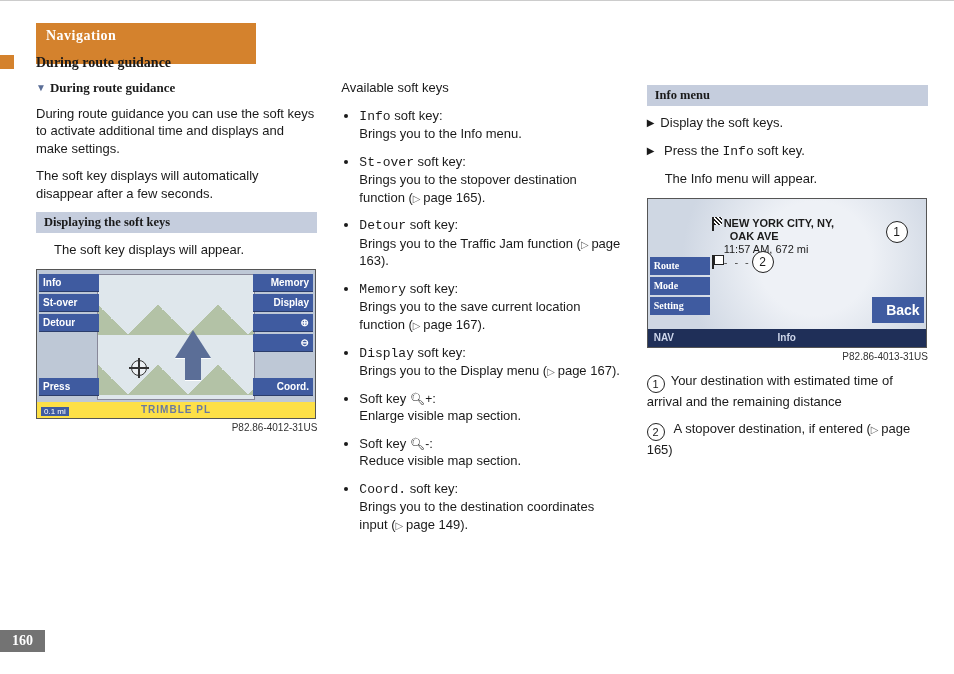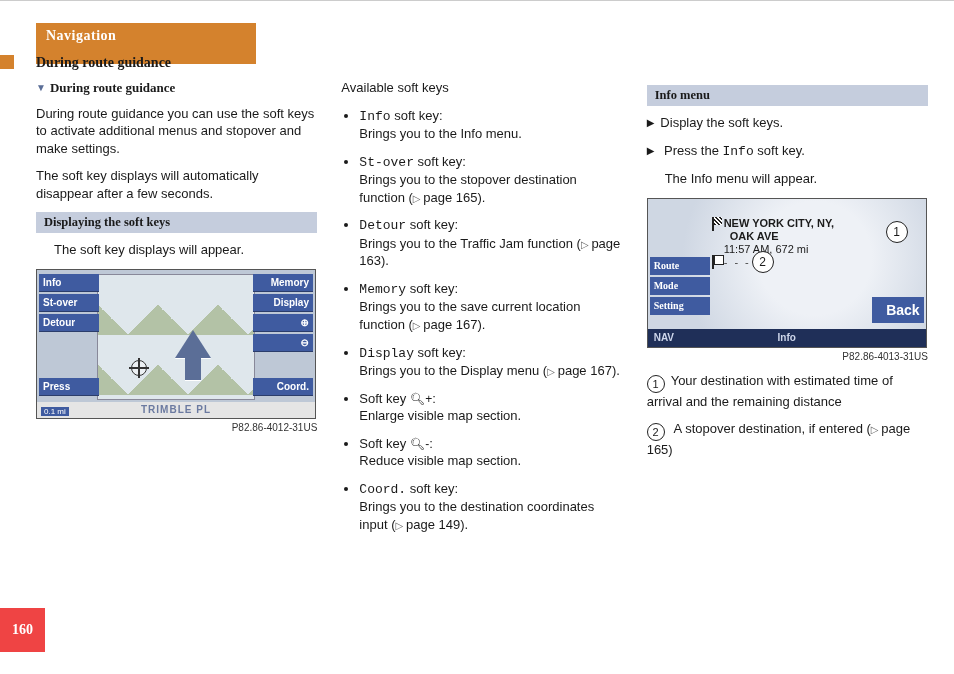--- a/index.html
+++ b/index.html
@@ -65,22 +65,22 @@
     font-family: Georgia, 'Times New Roman', serif;
   }
   .action::before { content: "▶"; font-size: 10px; margin-right: 6px; vertical-align: 1px; }
   .indent { margin-left: 18px; }
   ul.b { list-style: disc; padding-left: 18px; margin: 0; }
   ul.b li { margin-bottom: 10px; line-height: 1.35; }
   .code { font-family: "Courier New", monospace; }
   .pglink::before { content: "▷ "; color: #666; font-size: 10px; }
   .img-caption { font-size: 10px; text-align: right; margin: 3px 0 10px 0; color: #333; }
   .pg-num {
-    position: absolute; left: 0; bottom: 22px; background: #ef4444; color: #fff;
-    font-weight: bold; padding: 14px 12px; font-size: 14px; font-family: Georgia, 'Times New Roman', serif;
+    position: absolute; left: 0; bottom: 22px; background: #737373; color: #fff;
+    font-weight: bold; padding: 3px 12px; font-size: 14px; font-family: Georgia, 'Times New Roman', serif;
   }
 
   
   .fig1 {
     position: relative; width: 280px; height: 150px; border: 1px solid #555; box-sizing: border-box; background: #bec8d6; overflow: hidden;
     font-family: Arial, sans-serif;
   }
   .fig1 .map {
     position: absolute; left: 60px; top: 4px; right: 60px; bottom: 18px;
     background:
@@ -95,21 +95,21 @@
     border-bottom: 28px solid #5b6e97;
     filter: drop-shadow(0 1px 0 #fff);
   }
   .fig1 .arrow::after {
     content: ""; position: absolute; left: -8px; top: 28px; width: 16px; height: 22px; background: #5b6e97;
   }
   .fig1 .sk { position: absolute; width: 56px; height: 17px; background: #3f5ba0; color: #fff; font-size: 10px; font-weight: bold;
     display: flex; align-items: center; padding-left: 4px; border-bottom: 1px solid #2b3d6b; }
   .fig1 .sk.r { right: 2px; justify-content: flex-end; padding: 0 4px 0 0; }
   .fig1 .sk.l { left: 2px; }
-  .fig1 .road { position: absolute; left: 0; right: 0; bottom: 0; height: 16px; background: #e5e5e5; text-align: center;
+  .fig1 .road { position: absolute; left: 0; right: 0; bottom: 0; height: 16px; background: #fde047; text-align: center;
     font-size: 10px; font-weight: bold; color: #6b7aa0; letter-spacing: 1px; line-height: 16px;}
   .fig1 .scale { position:absolute; left:4px; bottom:2px; font-size:8px; background:#3f5ba0; color:#fff; padding:0 3px;}
   .fig1 .target { position:absolute; left:94px; top:90px; width:14px; height:14px; border:1.5px solid #333; border-radius:50%; background:rgba(255,255,255,.4);}
   .fig1 .target::before, .fig1 .target::after { content:""; position:absolute; background:#333; }
   .fig1 .target::before { left:6px; top:-3px; width:2px; height:20px;}
   .fig1 .target::after  { top:6px; left:-3px; height:2px; width:20px;}
 
   
   .fig2 { position: relative; width: 280px; height: 150px; border: 1px solid #555; box-sizing: border-box;
     background: radial-gradient(circle at 60% 40%, #eef1f6 30%, #cfd7e3 70%); overflow:hidden; font-family: Arial, sans-serif;}
@@ -145,21 +145,21 @@
 <div class="page">
 
   <div class="left-tab"></div>
   <div class="nav-tag">Navigation</div>
   <div class="header-line">During route guidance</div>
 
   <div class="cols">
 
     <div class="col">
       <p class="sub-head tri-down"><span>During route guidance</span></p>
-      <p>During route guidance you can use the soft keys to activate additional menus and stopover and make settings.</p>
+      <p>During route guidance you can use the soft keys to activate additional time and displays and make settings.</p>
       <p>The soft key displays will automatically disappear after a few seconds.</p>
       <div class="box-head">Displaying the soft keys</div>
       <p class="indent">The soft key displays will appear.</p>
 
       <div class="fig1">
         <div class="map"></div>
         <div class="arrow"></div>
         <div class="target"></div>
         <div class="sk l" style="top:4px">Info</div>
         <div class="sk l" style="top:24px">St-over</div>

